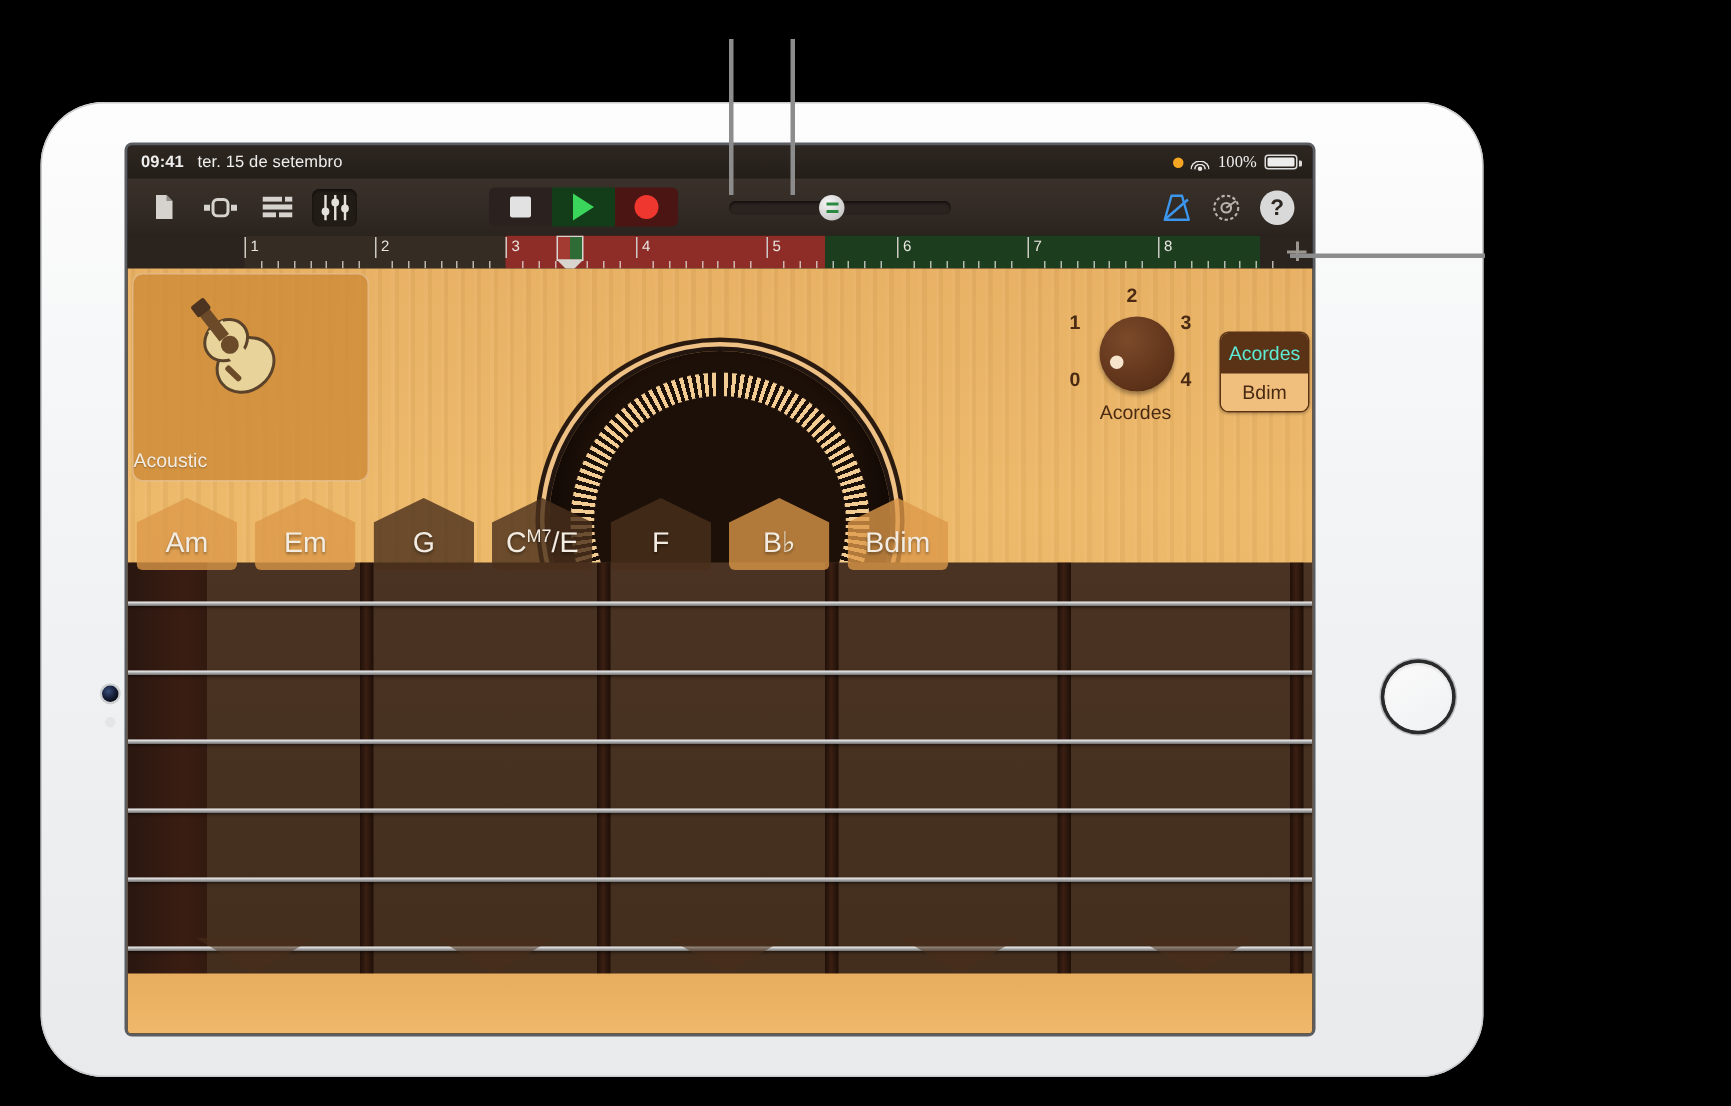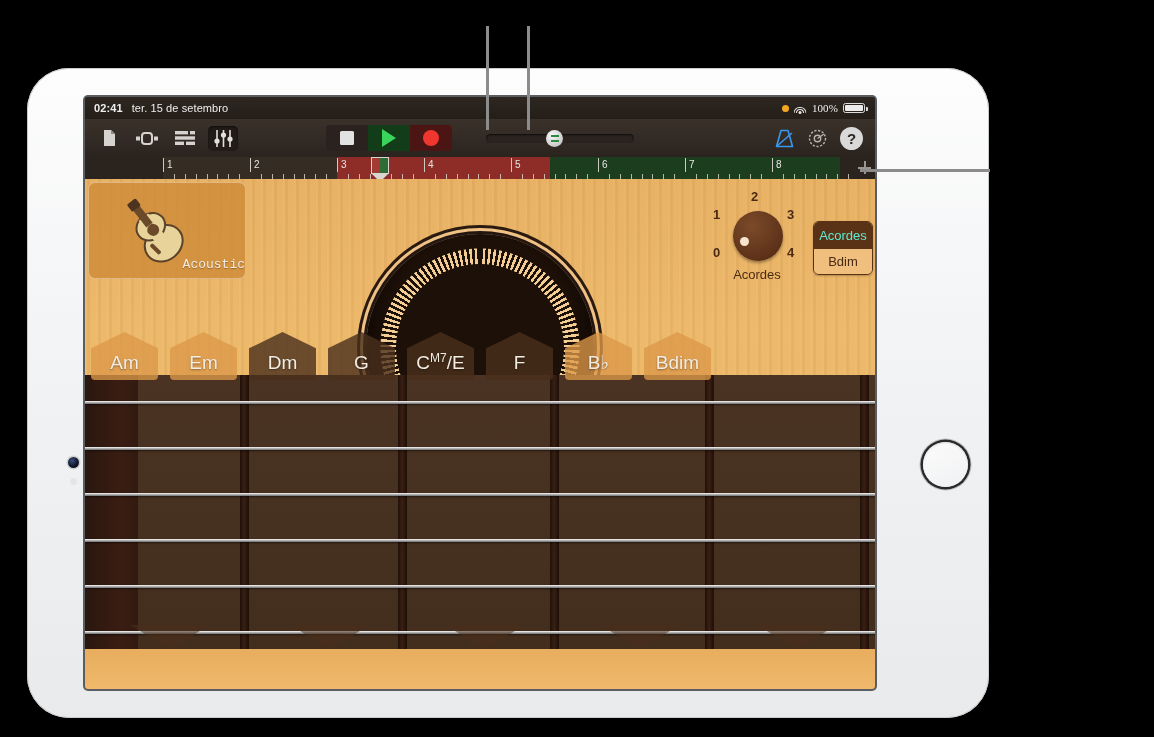--- a/index.html
+++ b/index.html
@@ -170,27 +170,26 @@
     background: linear-gradient(180deg,#e8b062 0%, #edb868 30%, #e9b263 100%);
     overflow: hidden;
   }
   .wood-grain {
     position: absolute; inset: 0;
     background:
       repeating-linear-gradient(90deg, rgba(255,255,255,.05) 0 2px, rgba(0,0,0,.03) 2px 5px, rgba(255,255,255,.02) 5px 11px);
     pointer-events: none;
   }
   .patch-card {
-    position: absolute; left: 3px; top: 3px; width: 158px; height: 97px;
+    position: absolute; left: 3px; top: 3px; width: 158px; height: 139px;
     background: rgba(206,139,56,.82);
     border: 1px solid rgba(255,255,255,.35);
     border-radius: 7px;
-    display: flex; flex-direction: column; align-items: flex-end; justify-content: flex-end;
+    display: flex; flex-direction: column; align-items: flex-start; justify-content: flex-end;
     padding-bottom: 6px;
-    font-family: Liberation Mono, monospace;
   }
   .patch-card .guitar-art { position: absolute; left: 50%; top: 8px; transform: translateX(-50%); }
   .patch-card .plabel { color: #f3ece2; font-size: 13px; text-shadow: 0 1px 1px rgba(0,0,0,.3); }
 
   .soundhole {
     position: absolute; left: 50%; transform: translateX(-50%);
     top: 55px; width: 228px; height: 228px; border-radius: 50%;
     background: radial-gradient(circle at 50% 42%, #1d1008 0 52%, #0e0704 70%, #090401 100%);
     box-shadow: 0 0 0 3px #231610, 0 0 0 6px #f0c184, 0 0 0 9px #2a1a10;
   }
@@ -294,21 +293,21 @@
 
   <div class="ipad">
     <div class="camera"></div>
     <div class="sensor"></div>
     <div class="home-btn"></div>
 
     <div class="bezel-inner">
 
       <div class="status-bar">
         <div class="sb-left">
-          <span class="sb-time">02:41</span>
+          <span class="sb-time">09:41</span>
           <span class="sb-date">ter. 15 de setembro</span>
         </div>
         <div class="sb-right">
           <span class="orange-dot"></span>
           <span class="wifi">
               <i></i>
               <i></i>
               <i></i>
             </span>
           <span class="pct">100%</span>
@@ -525,24 +524,20 @@
             <div class="chord">
               <span class="cap"></span>
               <span class="txt">Am</span>
             </div>
             <div class="chord">
               <span class="cap"></span>
               <span class="txt">Em</span>
             </div>
             <div class="chord dark">
               <span class="cap"></span>
-              <span class="txt">Dm</span>
-            </div>
-            <div class="chord dark">
-              <span class="cap"></span>
               <span class="txt">G</span>
             </div>
             <div class="chord dark">
               <span class="cap"></span>
               <span class="txt">C<sup>M7</sup>/E</span>
             </div>
             <div class="chord dark">
               <span class="cap"></span>
               <span class="txt">F</span>
             </div>

